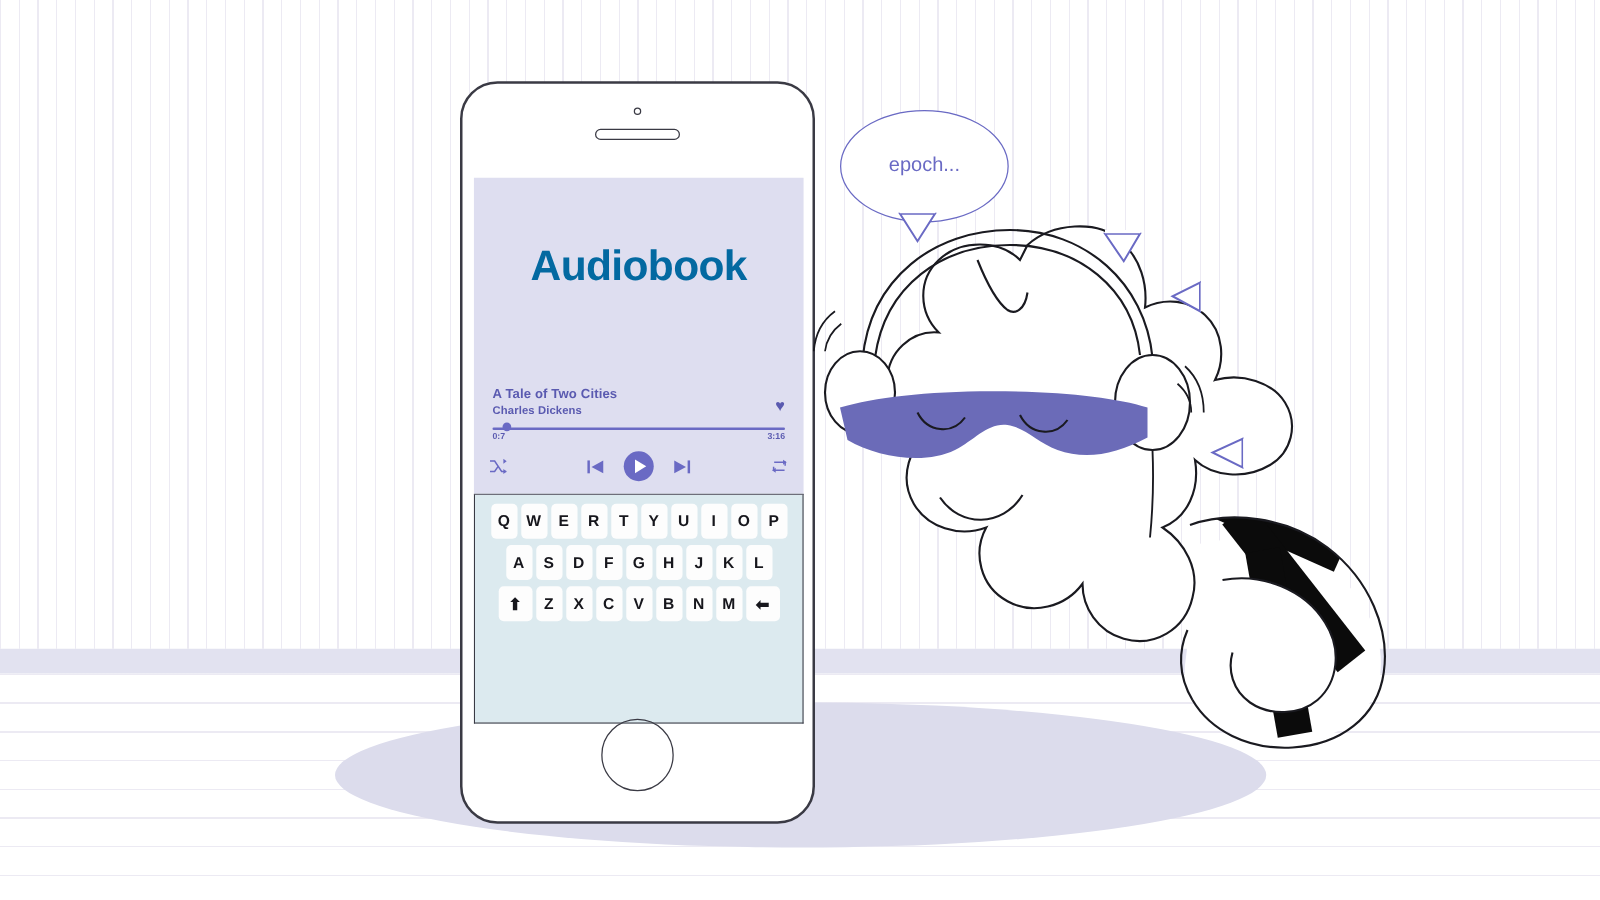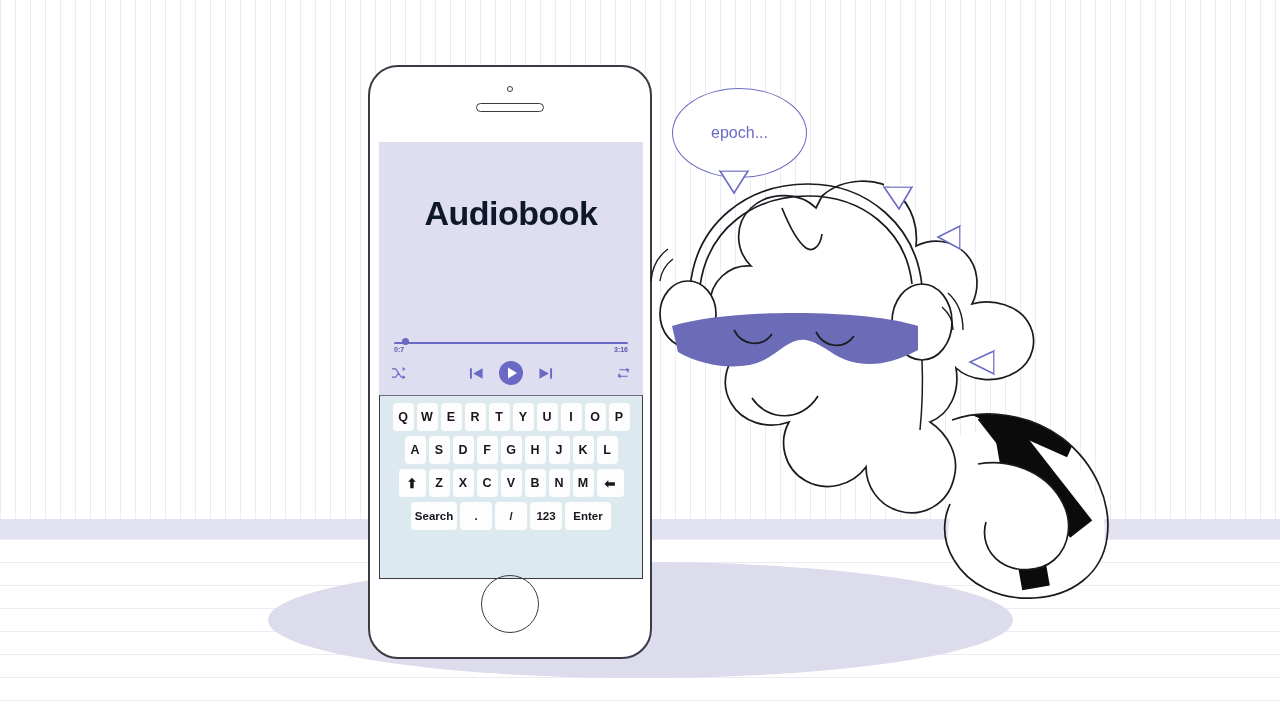--- a/index.html
+++ b/index.html
@@ -101,21 +101,21 @@
     background: #dedef0;
     padding: 0;
     box-sizing: border-box;
   }
   .app-title {
     position: absolute;
     left: 0; right: 0; top: 52px;
     text-align: center;
     font-size: 34px;
     font-weight: bold;
-    color: #0f172a;
+    color: #0369a1;
     letter-spacing: -0.5px;
   }
   .track-block {
     position: absolute;
     left: 15px; right: 15px; bottom: 62px;
   }
   .track-title {
     font-size: 10.5px;
     font-weight: bold;
     color: #5a5ab0;
@@ -354,20 +354,25 @@
 
   <div class="phone">
     <div class="phone-cam"></div>
     <div class="phone-speaker"></div>
 
     <div class="screen">
 
       <div class="player">
         <div class="app-title">Audiobook</div>
 
+        <div class="track-block">
+          <div class="track-title">A Tale of Two Cities</div>
+          <div class="track-author">Charles Dickens</div>
+          <div class="heart-btn">♥</div>
+        </div>
 
         <div class="progress-row">
           <div class="progress-track"></div>
           <div class="progress-knob" style="left: 5%;"></div>
           <div class="time-left">0:7</div>
           <div class="time-right">3:16</div>
         </div>
 
         <div class="controls">
           <span class="ctl">
@@ -437,26 +442,19 @@
           <div class="key icon narrow">⬆</div>
           <div class="key">Z</div>
           <div class="key">X</div>
           <div class="key">C</div>
           <div class="key">V</div>
           <div class="key">B</div>
           <div class="key">N</div>
           <div class="key">M</div>
           <div class="key icon narrow">⬅</div>
         </div>
-        <div class="kb-row">
-          <div class="key wide">Search</div>
-          <div class="key med">.</div>
-          <div class="key med">/</div>
-          <div class="key med">123</div>
-          <div class="key wide">Enter</div>
-        </div>
       </div>
     </div>
 
     <div class="phone-home"></div>
   </div>
 
 </div>
 
 </body></html>

